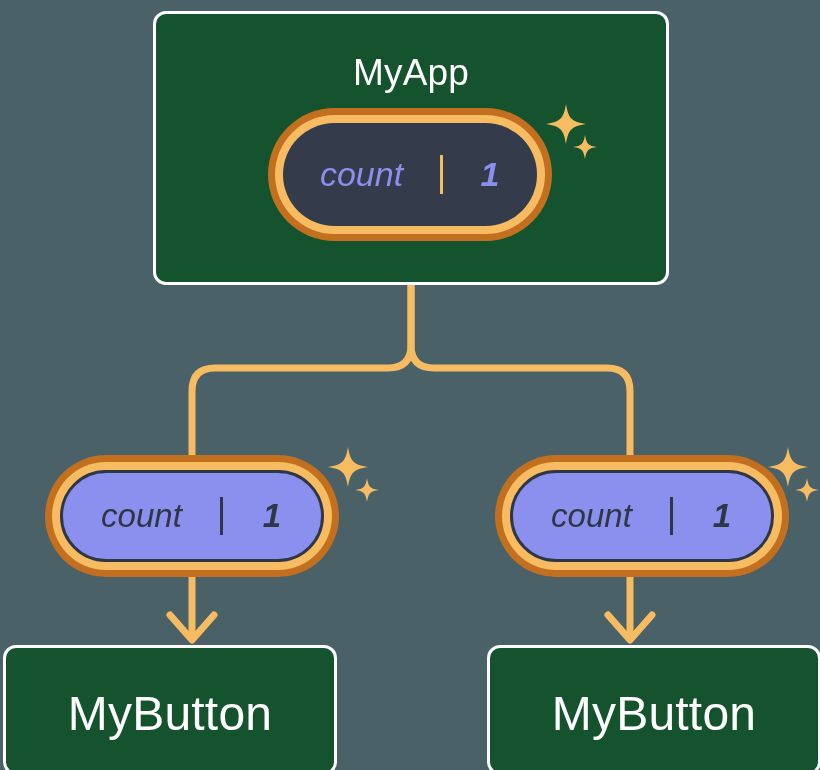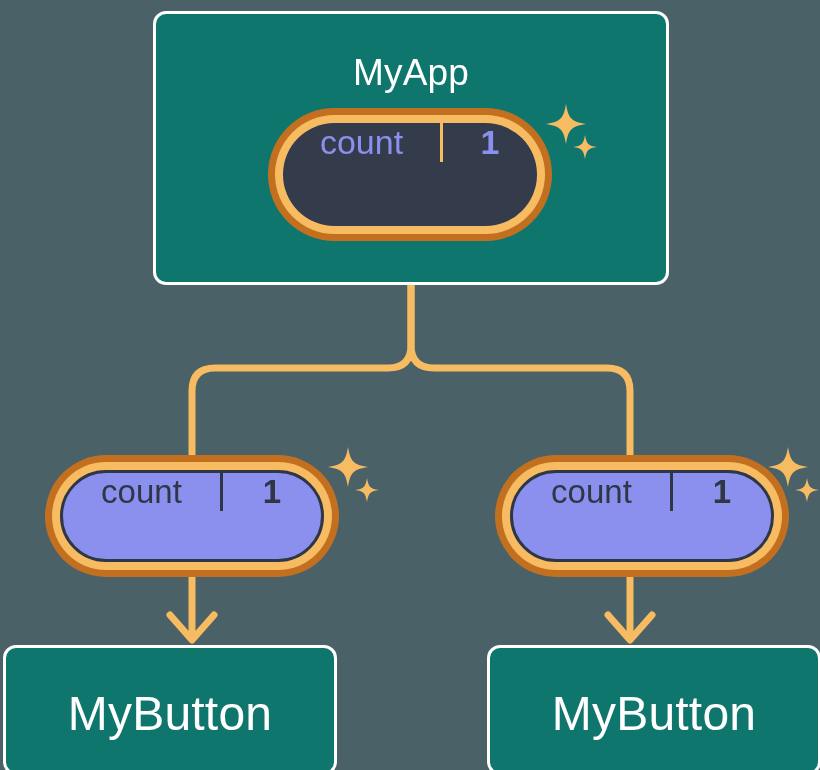--- a/index.html
+++ b/index.html
@@ -28,21 +28,21 @@
     width: 820px;
     height: 770px;
     pointer-events: none;
     z-index: 1;
   }
 
   
   .component-box {
     position: absolute;
     box-sizing: border-box;
-    background: #0f766e;
+    background: #14532d;
     border: 3px solid #ffffff;
     border-radius: 13px;
     z-index: 2;
   }
   .box-title {
     position: absolute;
     left: 0;
     width: 100%;
     text-align: center;
     color: #ffffff;
@@ -89,22 +89,23 @@
     border-radius: 999px;
     background: #f7bb62;        
     padding: 8px;
   }
   .pill-inner {
     box-sizing: border-box;
     width: 100%;
     height: 100%;
     border-radius: 999px;
     display: flex;
-    align-items: flex-start;
+    align-items: center;
     overflow: hidden;
+    font-style: italic;
   }
   .pill-key, .pill-val {
     display: flex;
     align-items: center;
     justify-content: center;
     box-sizing: border-box;
   }
 
   
   #pill-myapp {

